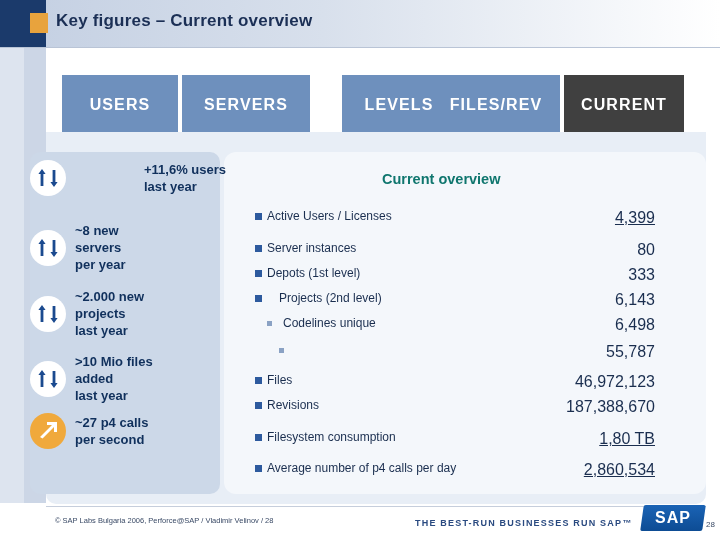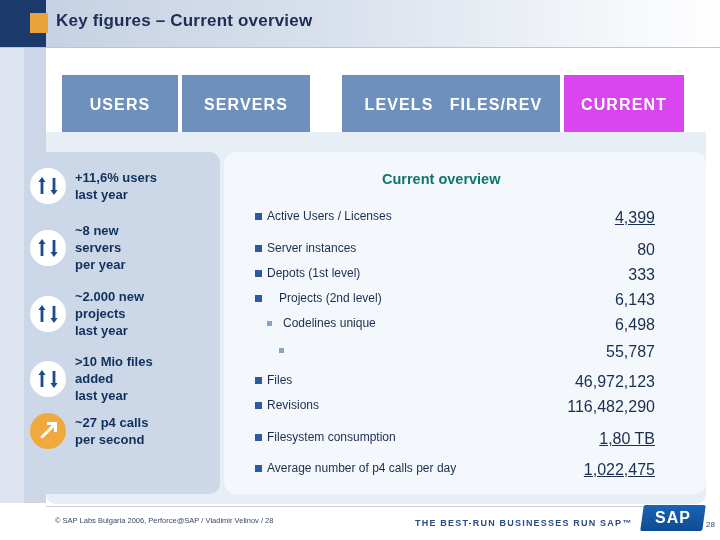--- a/index.html
+++ b/index.html
@@ -47,21 +47,21 @@
 
   
   .tab {
     position:absolute; top:75px; height:60px;
     background:#6e90bd;
     color:#ffffff;
     font-size:16px; font-weight:bold; letter-spacing:1.1px;
     display:flex; align-items:center; justify-content:center;
     border-right:2px solid #ffffff;
   }
-  .tab.active { background:#d946ef; color:#ffffff; border-right:none; }
+  .tab.active { background:#404040; color:#ffffff; border-right:none; }
 
   
   #panel {
     position:absolute; left:46px; top:132px; width:660px; height:372px;
     background:#e8eef6;
     border-radius:0 0 10px 10px;
   }
   #panel-white {
     position:absolute; left:224px; top:152px; width:482px; height:342px;
     background:#f4f7fb;
@@ -162,21 +162,21 @@
     <div class="tab" style="left: 314px; width: 116px; margin-left: 28px;">LEVELS</div>
     <div class="tab" style="left: 432px; width: 130px;">FILES/REV</div>
     <div class="tab active" style="left: 564px; width: 120px;">CURRENT</div>
   </div>
 
 <div id="panel"></div>
 <div id="panel-white"></div>
 <div id="callout"></div>
 
 <div id="callouts-container">
-    <div class="bullet-row" style="top: 168px;">
+    <div class="bullet-row" style="top: 160px; justify-content: space-between;">
       <div class="circ">
         <svg width="36" height="36" viewBox="0 0 36 36">
           <path d="M12 9 L15.6 14 L13.4 14 L13.4 26 L10.6 26 L10.6 14 L8.4 14 Z" fill="#1b4a8f"></path>
           <path d="M24 27 L20.4 22 L22.6 22 L22.6 10 L25.4 10 L25.4 22 L27.6 22 Z" fill="#1b4a8f"></path>
         </svg>
       </div>
       <div class="bullet-text">+11,6% users<br>last year</div>
     </div>
     <div class="bullet-row" style="top: 222px;">
       <div class="circ">
@@ -247,31 +247,31 @@
       <span class="val">55,787</span>
     </div>
     <div class="li ind1" style="top: 373px;">
       <span class="sq"></span>
       <span class="lbl">Files</span>
       <span class="val">46,972,123</span>
     </div>
     <div class="li ind1" style="top: 398px;">
       <span class="sq"></span>
       <span class="lbl">Revisions</span>
-      <span class="val">116,482,290</span>
+      <span class="val">187,388,670</span>
     </div>
     <div class="li ind1" style="top: 430px;">
       <span class="sq"></span>
       <span class="lbl">Filesystem consumption</span>
       <span class="val u">1,80 TB</span>
     </div>
     <div class="li ind1" style="top: 461px;">
       <span class="sq"></span>
       <span class="lbl">Average number of p4 calls per day</span>
-      <span class="val u">1,022,475</span>
+      <span class="val u">2,860,534</span>
     </div>
   </div>
 
 <div id="footer-rule"></div>
 <div id="copyright">© SAP Labs Bulgaria 2006, Perforce@SAP / Vladimir Velinov / 28</div>
 <div id="tagline">THE BEST-RUN BUSINESSES RUN SAP™</div>
 <div id="sap-logo">
     <span>SAP</span>
   </div>
 <div id="page-num">28</div>

